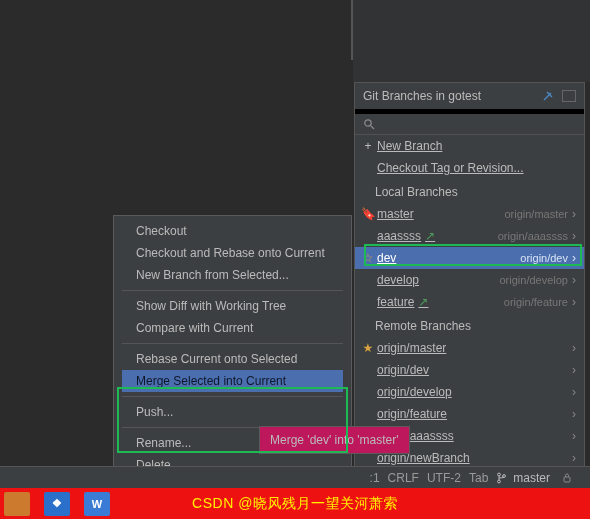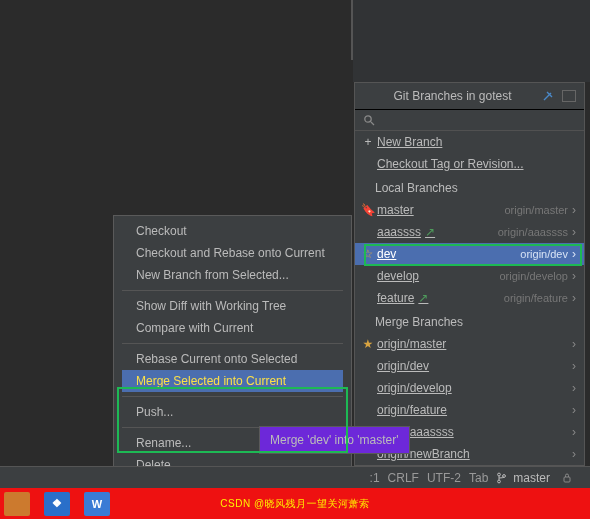--- a/index.html
+++ b/index.html
@@ -4,21 +4,21 @@
 <style>
   * { margin: 0; padding: 0; box-sizing: border-box; font-family: "Segoe UI", Arial, sans-serif; font-size: 12px; }
   html, body { width: 590px; height: 519px; background: #2b2b2b; overflow: hidden; }
   .canvas { position: relative; width: 590px; height: 519px; background: #2b2b2b; }
   .editor-split { position: absolute; left: 351px; top: 0; width: 2px; height: 60px; background: #555; }
   .editor-dark { position: absolute; left: 0; top: 0; width: 351px; height: 82px; background: #2b2b2b; }
   .editor-right { position: absolute; left: 353px; top: 0; width: 237px; height: 82px; background: #313335; }
 
   
   .branches-popup { position: absolute; left: 354px; top: 82px; width: 231px; background: #3c3f41; border: 1px solid #555; color: #bbb; }
-  .bp-header { display: flex; align-items: center; padding: 6px 8px; border-bottom: 1px solid #000000; text-align: center; }
+  .bp-header { display: flex; align-items: center; padding: 6px 8px; border-bottom: 5px solid #000000; }
   .bp-title { flex: 1; color: #bbb; }
   .bp-hicon { width: 14px; text-align: center; color: #4a88c7; }
   .bp-hicon2 { width: 14px; text-align: center; color: #888; margin-left: 6px; border: 1px solid #666; height: 12px; }
   .bp-search { display: flex; align-items: center; padding: 4px 8px; border-bottom: 1px solid #515151; color: #777; }
   .bp-search-icon { margin-right: 4px; color: #888; }
 
   .bp-item { display: flex; align-items: center; padding: 4px 8px 4px 22px; color: #bbb; cursor: default; position: relative; }
   .bp-item .lead { position: absolute; left: 6px; width: 14px; text-align: center; }
   .bp-item .name { flex: 1; white-space: nowrap; text-decoration: underline; }
   .bp-item .track { color: #777; font-size: 11px; margin-right: 4px; white-space: nowrap; }
@@ -28,37 +28,37 @@
   .star-gold { color: #d9a441; }
   .tag-gold { color: #d9a441; }
 
   .selected-branch { background: #4b6eaf; color: #fff; }
   .selected-branch .track, .selected-branch .chev { color: #d8e3f5; }
 
   
   .ctx { position: absolute; left: 113px; top: 215px; width: 239px; background: #3c3f41; border: 1px solid #5a5a5a; color: #bbb; padding: 4px 8px; }
   .ctx-item { padding: 4px 14px; cursor: default; }
   .ctx-sep { height: 1px; background: #555; margin: 4px 0; }
-  .ctx-sel { background: #4b6eaf; color: #fde047; }
-
-  
-  .tooltip { position: absolute; left: 259px; top: 426px; background: #6d28d9; border: 1px solid #5a5a5a; color: #bbb; padding: 6px 10px; }
+  .ctx-sel { background: #4b6eaf; color: #0f172a; }
+
+  
+  .tooltip { position: absolute; left: 259px; top: 426px; background: #be185d; border: 1px solid #5a5a5a; color: #bbb; padding: 6px 10px; }
 
   
   .hl { position: absolute; border: 2px solid #1db954; pointer-events: none; }
 
   
   .status { position: absolute; left: 0; top: 466px; width: 590px; height: 22px; background: #3c3f41; border-top: 1px solid #555; display: flex; align-items: center; color: #999; font-size: 11px; }
   .status .spacer { flex: 1; }
   .status span { margin: 0 4px; }
   .status .branch { color: #bbb; display: inline-flex; align-items: center; gap: 3px; }
   .lock { color: #888; }
 
   
-  .wm { position: absolute; left: 0; top: 488px; width: 590px; height: 31px; background: #e11; color: #fff000; display: flex; align-items: center; justify-content: center; font-size: 10px; letter-spacing: 0.5px; }
+  .wm { position: absolute; left: 0; top: 488px; width: 590px; height: 31px; background: #e11; color: #fff000; display: flex; align-items: center; justify-content: center; font-size: 14px; letter-spacing: 0.5px; }
 
   
   .taskbar { position: absolute; left: 0; top: 488px; height: 31px; display: flex; align-items: center; gap: 6px; padding-left: 4px; z-index: 5; }
   .tb-icon { width: 26px; height: 24px; background: #2a6fc9; border-radius: 2px; display: flex; align-items: center; justify-content: center; color: #fff; font-size: 11px; font-weight: bold; }
   .tb-icon.orange { background: #cc7a2e; }
   .tb-icon.blue2 { background: #3a7bd5; }
 
   svg { display: block; }
 </style>
 </head>
@@ -120,21 +120,21 @@
           <span class="track">origin/develop</span>
           <span class="chev">›</span>
         </div>
         <div class="bp-item">
           <span class="name">feature<span class="ahead">↗</span></span>
           <span class="track">origin/feature</span>
           <span class="chev">›</span>
         </div>
       </div>
 
-    <div class="bp-section">Merge Branches</div>
+    <div class="bp-section">Remote Branches</div>
     <div id="remote-list">
         <div class="bp-item">
           <span class="lead star-gold">★</span>
           <span class="name">origin/master</span>
           <span class="chev">›</span>
         </div>
         <div class="bp-item">
           <span class="name">origin/dev</span>
           <span class="chev">›</span>
         </div>

